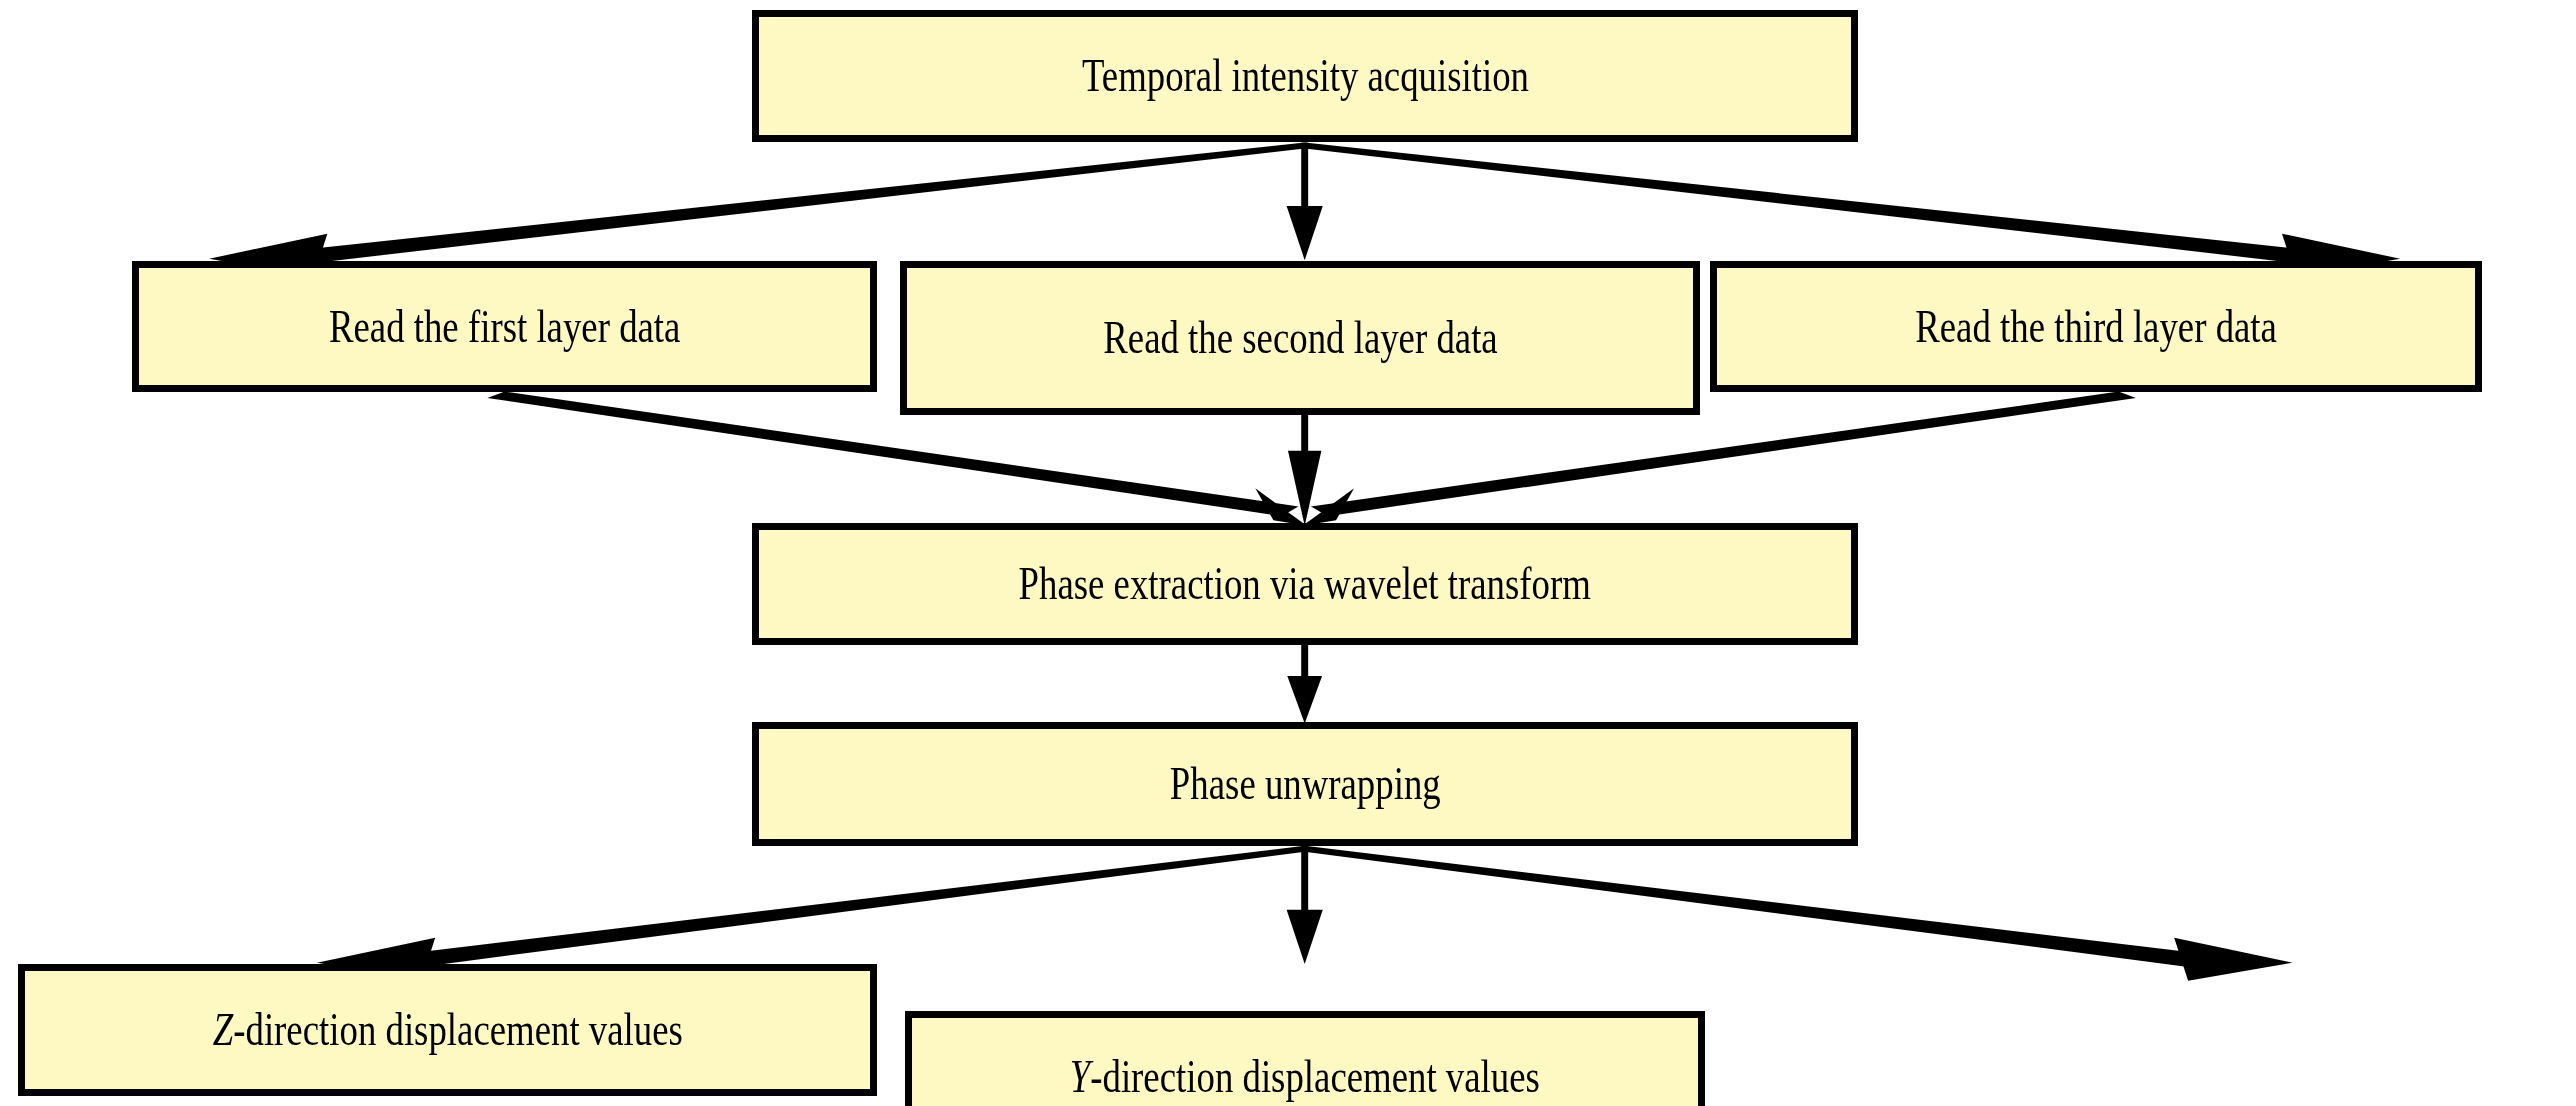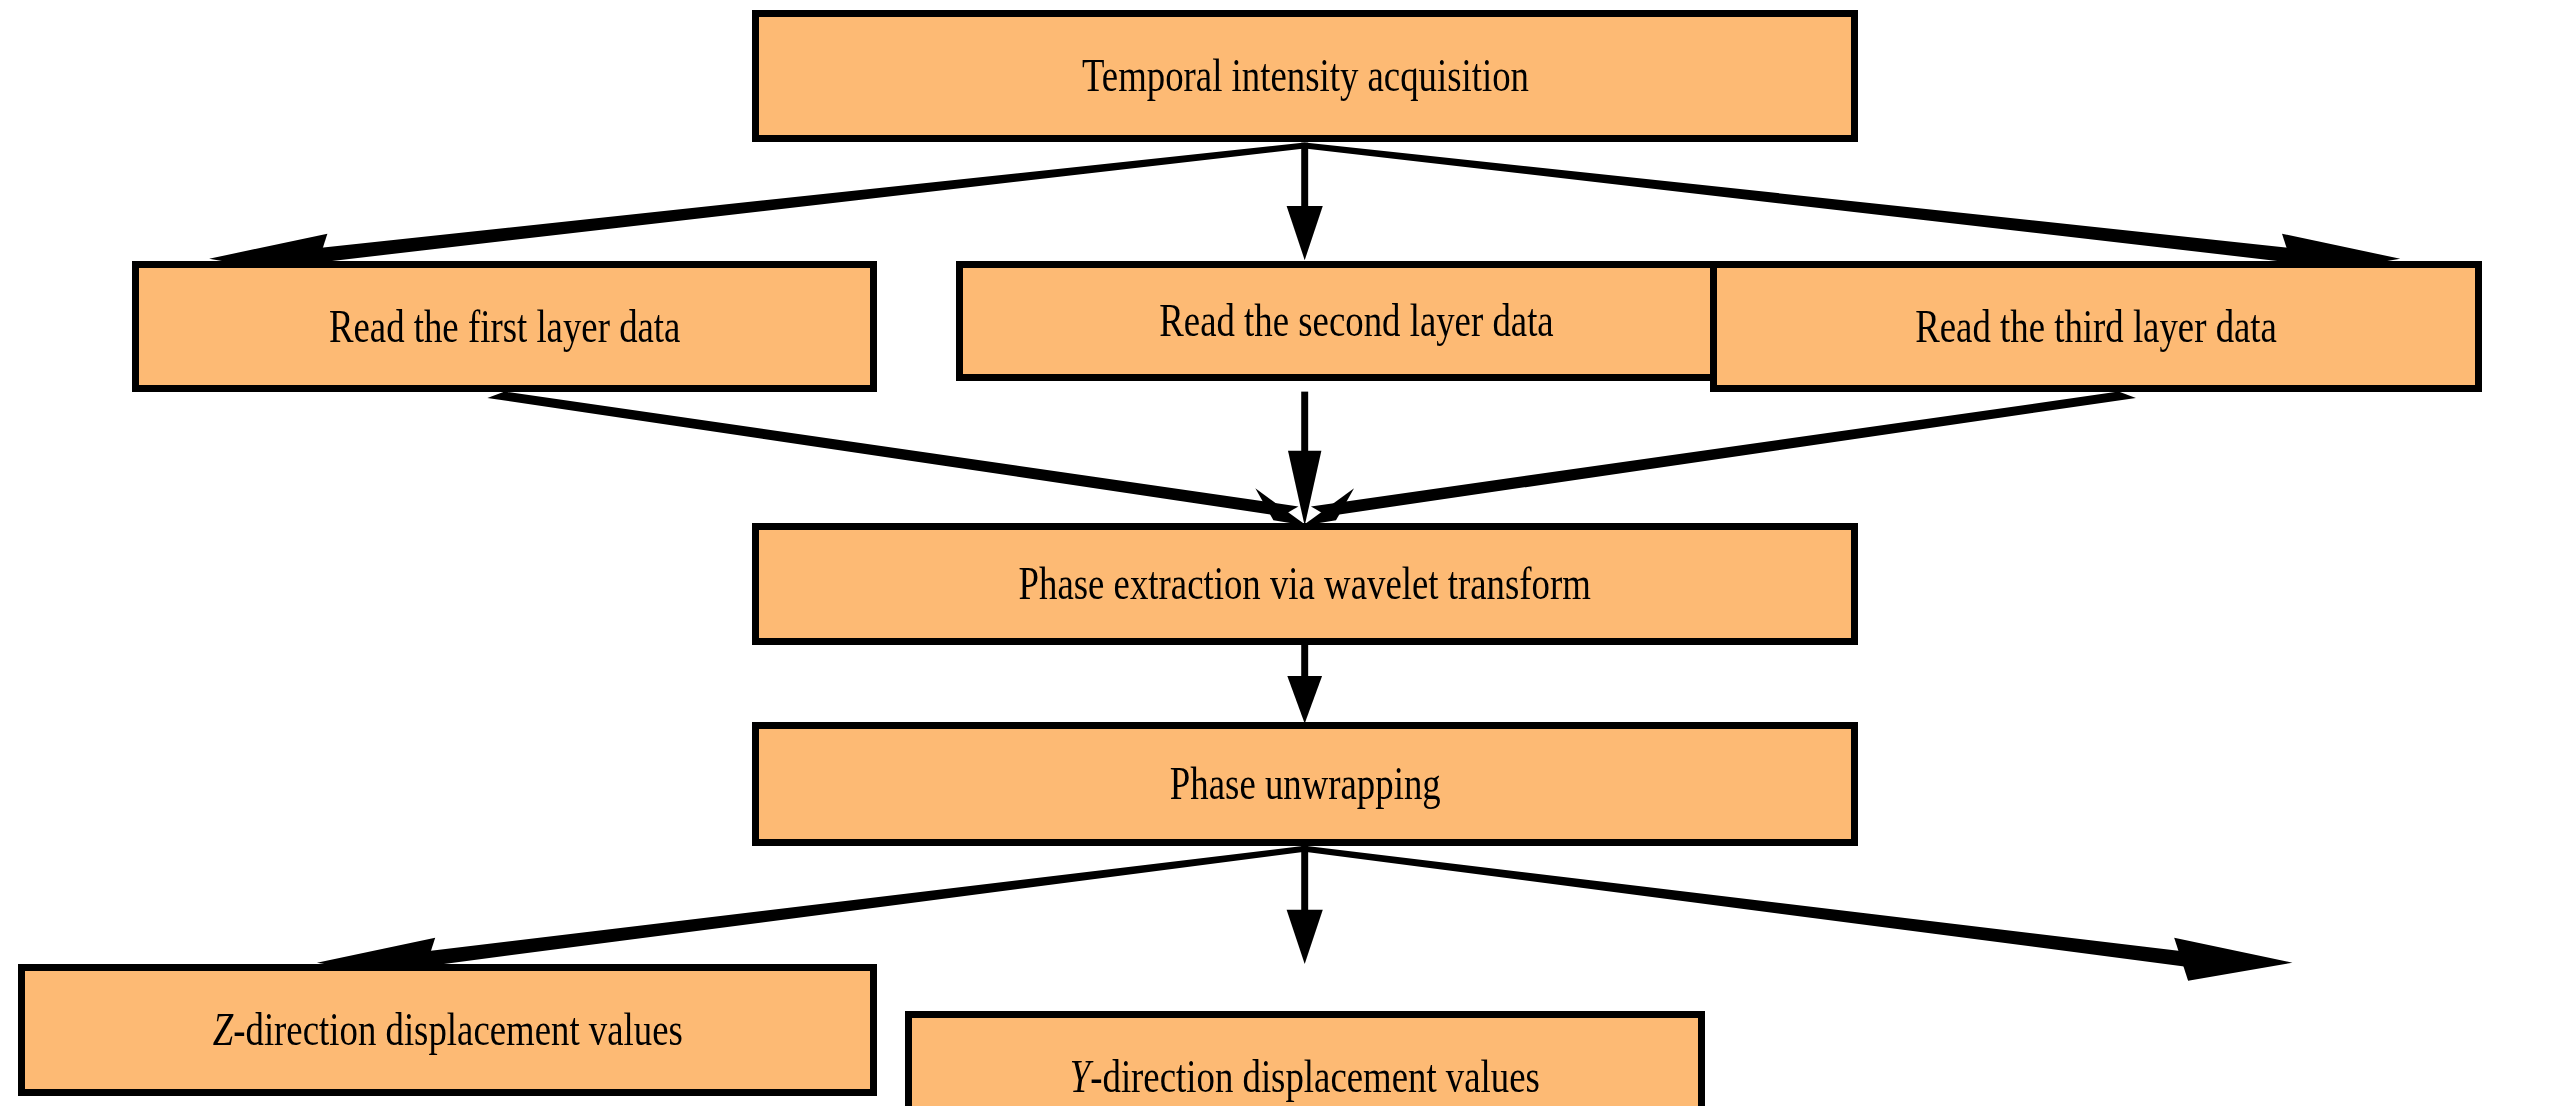--- a/index.html
+++ b/index.html
@@ -23,21 +23,21 @@
     position: absolute;
     top: 0;
     left: 0;
     width: 2576px;
     height: 1106px;
     display: block;
   }
   .node-box {
     position: absolute;
     box-sizing: border-box;
-    background: #fdba74;
+    background: #fef9c3;
     border-style: solid;
     border-color: #000000;
     display: flex;
     align-items: center;
     justify-content: center;
     overflow: hidden;
   }
   .node-label {
     display: block;
     white-space: nowrap;
@@ -111,21 +111,21 @@
   </svg>
 
   <div class="node-box" style="left:752px; top:10.4px; width:1106px; height:132px; border-width:7.7px;">
     <span class="node-label" style="font-size:46px;">Temporal intensity acquisition</span>
   </div>
 
   <div class="node-box" style="left:132px; top:261px; width:745px; height:131px; border-width:7.7px;text-align:center;">
     <span class="node-label" style="font-size:46px;">Read the first layer data</span>
   </div>
 
-  <div class="node-box" style="left:956px; top:261px; width:800px; height:120px; border-width:7.7px;justify-content:center;">
+  <div class="node-box" style="left:900px; top:261px; width:800px; height:154px; border-width:7.7px;justify-content:center;">
     <span class="node-label" style="font-size:46px;">Read the second layer data</span>
   </div>
 
   <div class="node-box" style="left:1710px; top:261px; width:772px; height:131px; border-width:7.7px;">
     <span class="node-label" style="font-size:46px;">Read the third layer data</span>
   </div>
 
   <div class="node-box" style="left:752px; top:523px; width:1106px; height:122px; border-width:7.7px;">
     <span class="node-label" style="font-size:46px;">Phase extraction via wavelet transform</span>
   </div>

